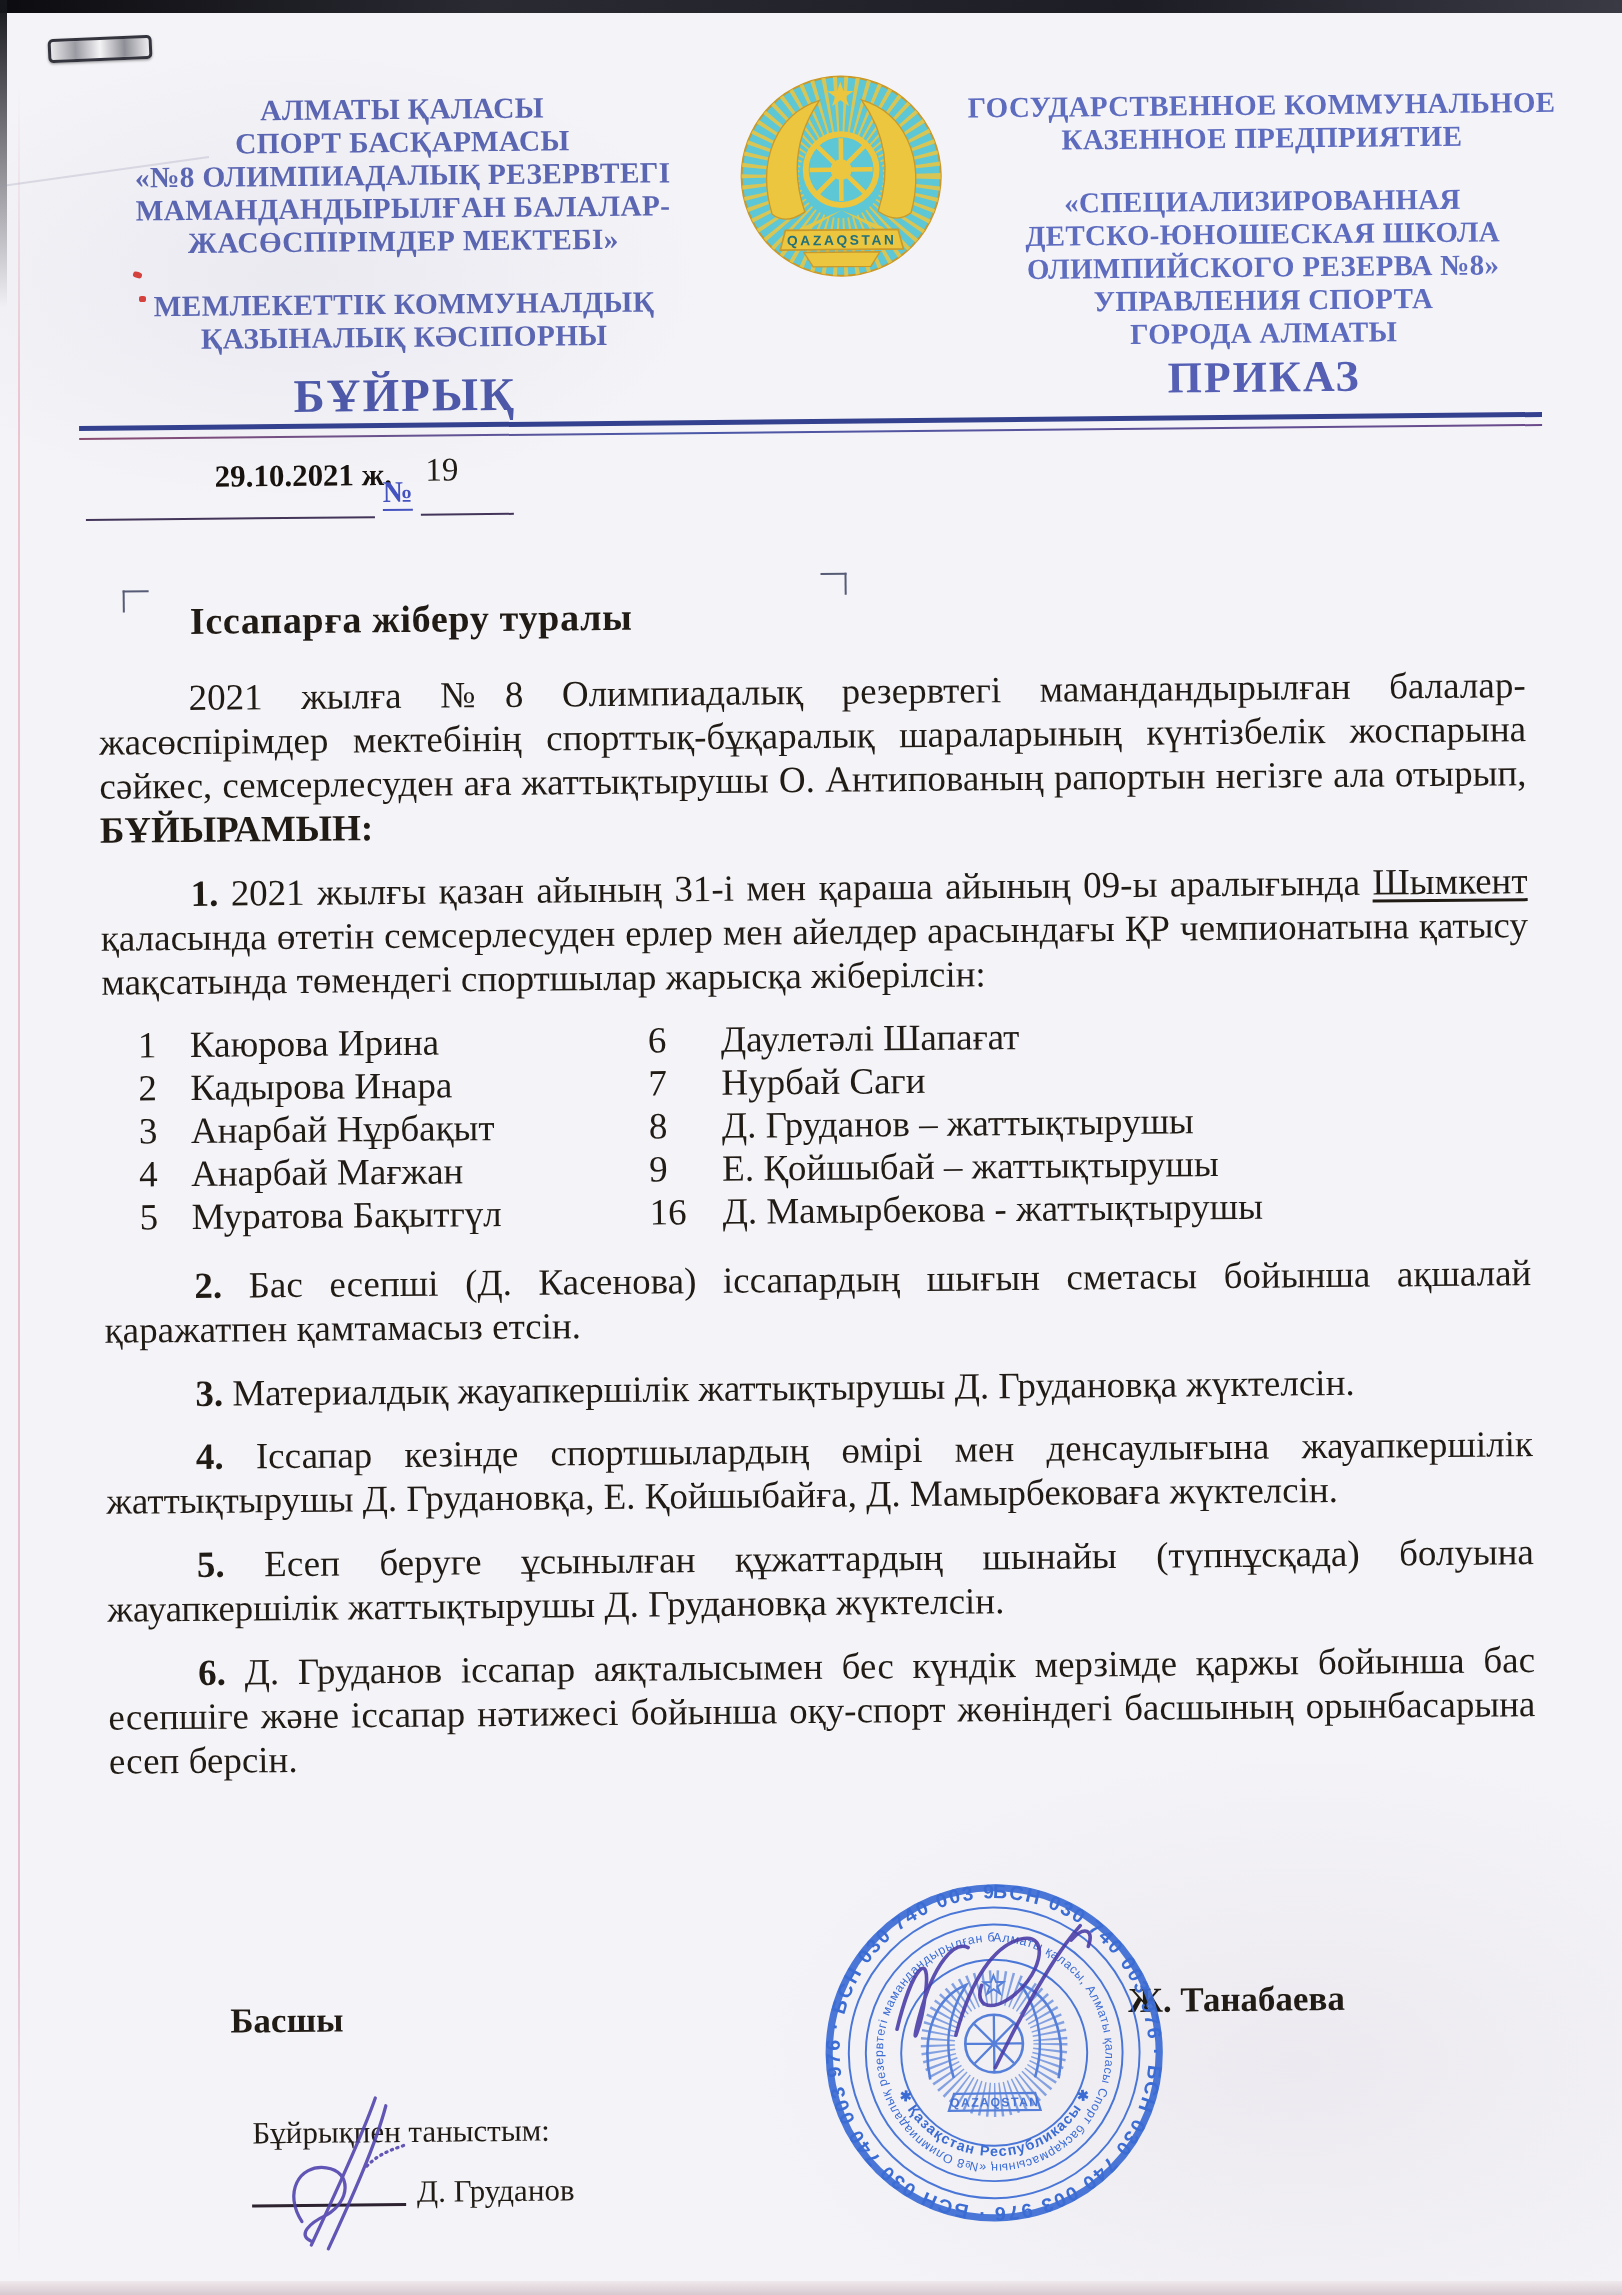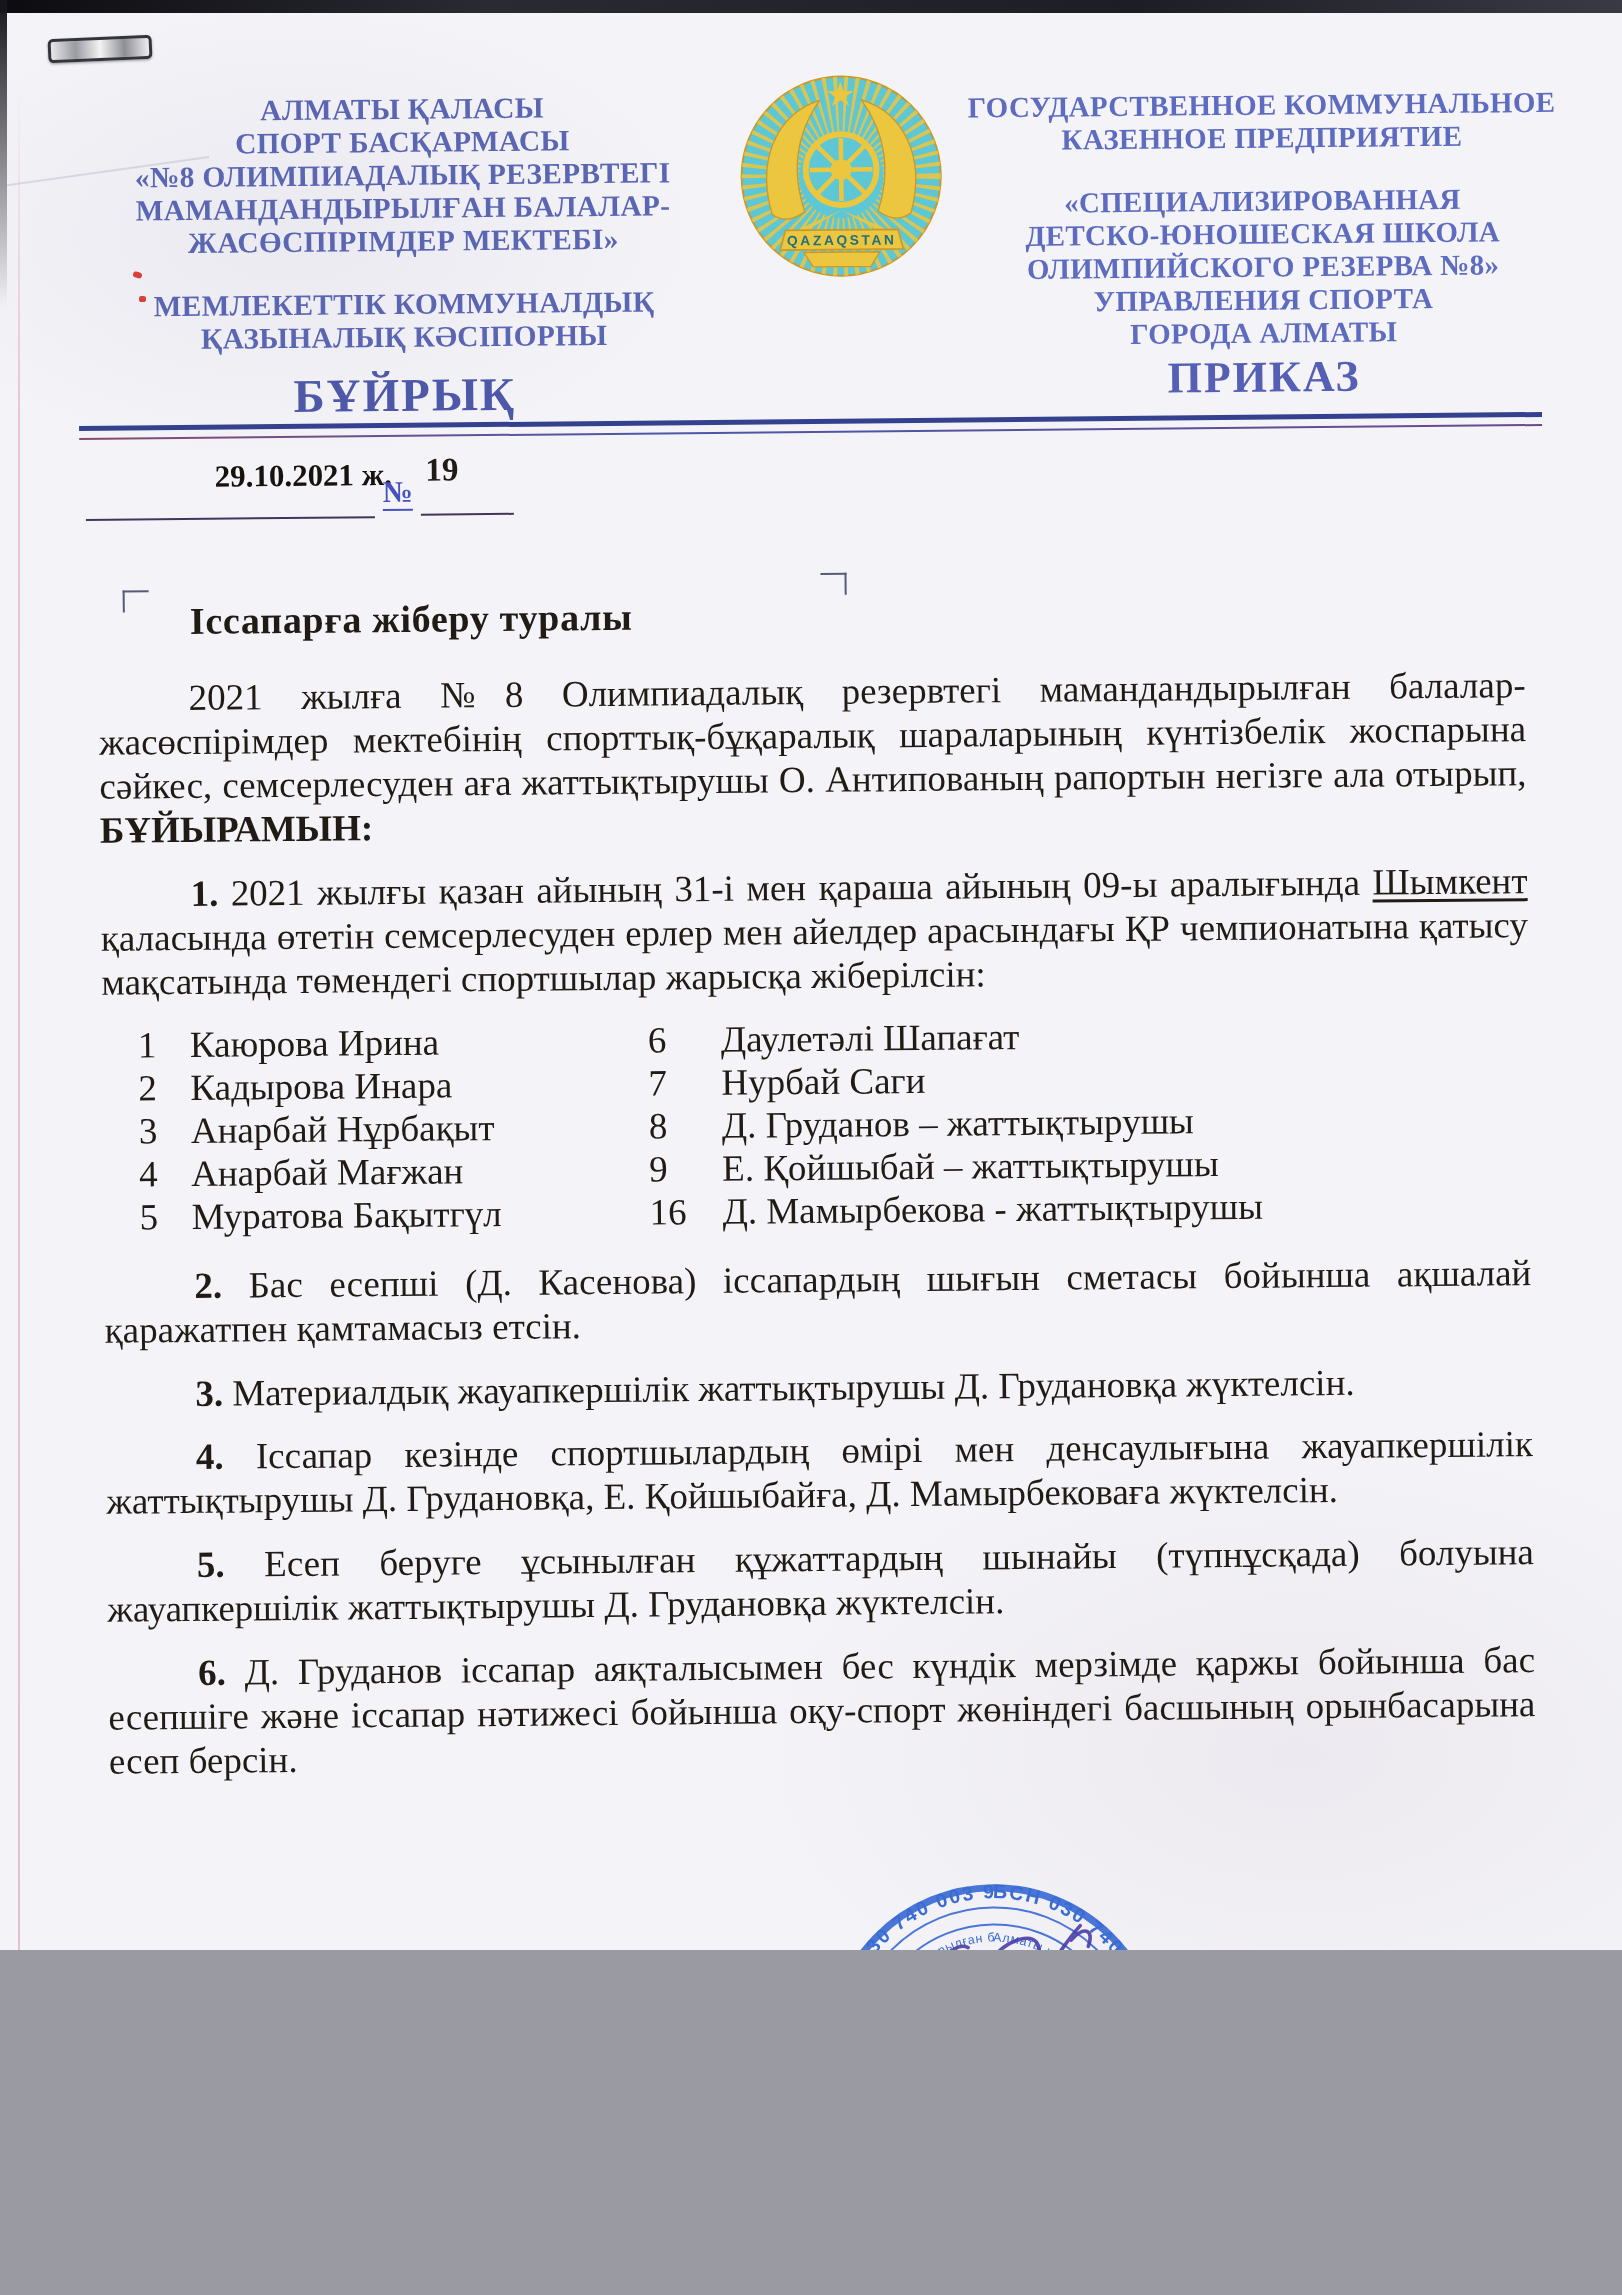--- a/index.html
+++ b/index.html
@@ -1,17 +1,17 @@
 <!DOCTYPE html>
 <html style="font-size:10.5px"><head>
 <meta charset="utf-8">
 <style>
   html,body{margin:0;padding:0;}
   body{width:1623px;height:2295px;background:#9a9aa2;font-family:"Liberation Serif","DejaVu Serif",serif;}
-  .page{position:relative;width:1623px;height:1950px;overflow:hidden;background:#f4f3f7;
+  .page{position:relative;width:1623px;height:2295px;overflow:hidden;background:#f4f3f7;
         background-image:radial-gradient(ellipse 589px 327px at 18% 12%,rgba(205,205,222,.25),rgba(205,205,222,0) 70%),
                          radial-gradient(ellipse 785px 458px at 80% 90%,rgba(208,202,214,.22),rgba(208,202,214,0) 70%);
         color:#211b15;}
   
   .scan-top{position:absolute;left:0;top:0;width:1623px;height:13px;
         background:linear-gradient(90deg,#0c0c10,#2a2a33 30%,#1d1d26 70%,#3a3a44);}
   .scan-corner{position:absolute;left:0;top:0;width:6.5px;height:308px;
         background:linear-gradient(180deg,#15151c,rgba(21,21,28,0));}
   .scan-bottom{position:absolute;left:0;top:2281px;width:1623px;height:14.4px;
         background:linear-gradient(180deg,#efe9ec,#d6c9cf);}
@@ -36,21 +36,21 @@
   .doc-type-right{left:967px;top:356px;width:609px;font-size:44px;color:#5560b4;}
   .emblem-wrap{position:absolute;left:747px;top:73px;width:207px;height:207px;}
   .rule{position:absolute;left:86px;top:419px;width:1463px;height:5.2px;background:#34418f;}
   .rule-thin{position:absolute;left:86px;top:431px;width:1463px;height:2px;
         background:linear-gradient(90deg,#8a4a70,#4a58a8 40%,#6a4a8a);}
   
   .date-text{position:absolute;left:221px;top:453px;font-size:31px;font-weight:bold;color:#17120e;}
   .date-line1{position:absolute;left:92px;top:512px;width:289px;height:2px;background:#43355a;}
   .no-sign{position:absolute;left:389px;top:471px;font-size:30px;color:#4553c0;font-weight:bold;border-bottom:2px solid #4553c0;}
   .date-line2{position:absolute;left:427px;top:510px;width:93px;height:2px;background:#43355a;}
-  .doc-number{position:absolute;left:432px;top:448px;font-size:33px;font-weight:bold;}
+  .doc-number{position:absolute;left:432px;top:448px;font-size:33px;font-weight:normal;}
   
   .corner{position:absolute;width:23.6px;height:19.6px;}
   .corner-left{left:128px;top:584px;border-left:2px solid #565b76;border-top:2px solid #565b76;}
   .corner-right{left:826px;top:573px;border-right:2px solid #565b76;border-top:2px solid #565b76;}
   .doc-title{position:absolute;left:195px;top:593px;font-size:38px;font-weight:bold;letter-spacing:0.7px;}
   
   .bodytext{position:absolute;left:103px;top:670px;width:1427px;font-size:37px;line-height:44px;text-align:justify;}
   .bodytext p{margin:0 0 19.6px 0;text-indent:90px;}
   .bodytext .u{text-decoration:underline;text-underline-offset:4.6px;}
   .roster{margin:3.9px 0 26px 36px;display:grid;grid-template-columns:52px 458px 73px auto;line-height:43px;text-align:left;}

